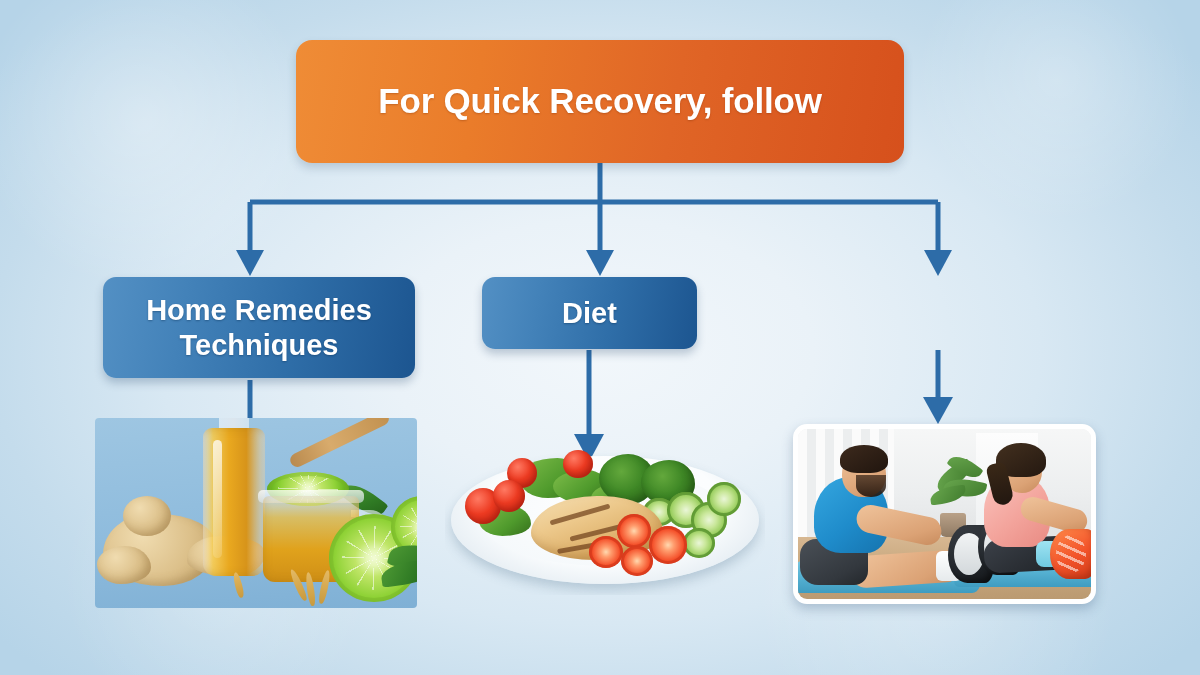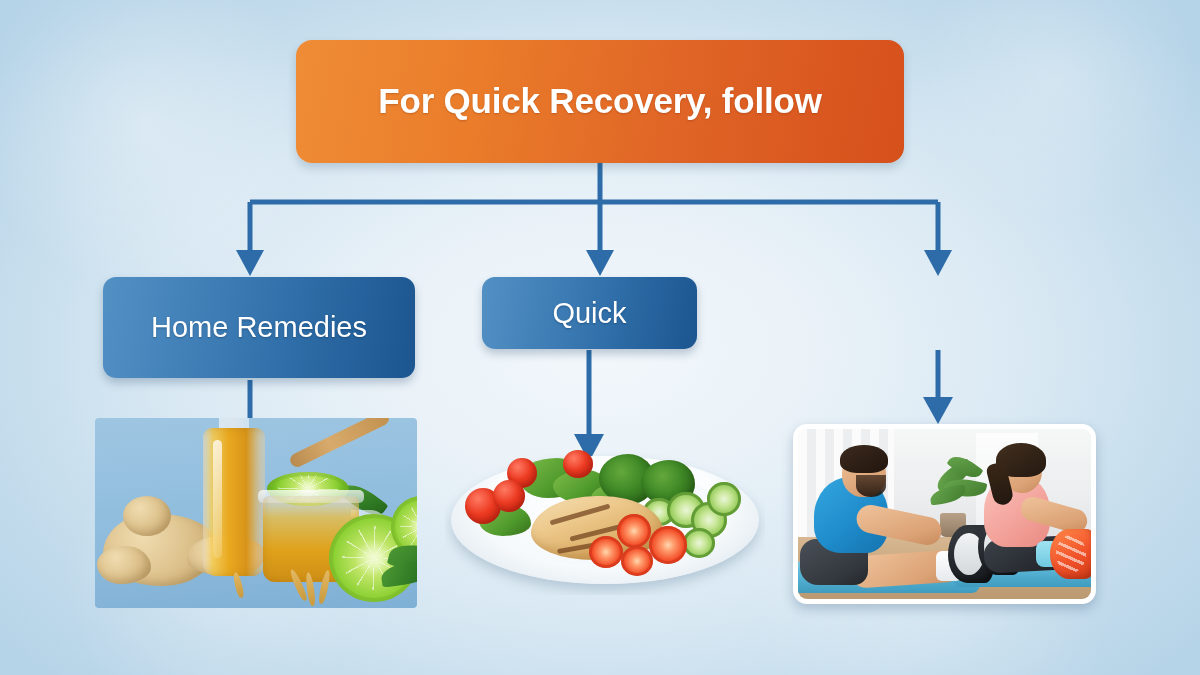--- a/index.html
+++ b/index.html
@@ -64,21 +64,21 @@
     line-height: 1.22;
     letter-spacing: -0.2px;
     text-shadow: 0 1px 2px rgba(120,45,10,.35);
   }
 
   .lvl2 {
     border-radius: 13px;
     background: linear-gradient(100deg, #5390c4 0%, #4382b9 26%, #2f6ea8 60%, #1c5590 100%);
     box-shadow: 0 5px 9px rgba(30,65,105,.26);
     font-size: 29px;
-    font-weight: normal;
+    font-weight: bold;
     line-height: 1.18;
     text-shadow: 0 1px 2px rgba(10,45,80,.40);
     padding: 4px 14px;
   }
   #node-home    { left: 103px; top: 277px; width: 312px; height: 101px; }
   #node-diet    { left: 482px; top: 277px; width: 215px; height: 72px; }
   #node-exercise{ left: 808px; top: 277px; width: 263px; height: 72px; }
 
   
   #connectors { position: absolute; inset: 0; pointer-events: none; }
@@ -474,25 +474,26 @@
 
   <div class="node" id="title-box">
     <div>
       <div>For Quick Recovery, follow</div>
     </div>
   </div>
 
   <div class="node lvl2" id="node-home">
     <div>
       <div>Home Remedies</div>
+      <div>Techniques</div>
     </div>
   </div>
 
   <div class="node lvl2" id="node-diet">
-    <div>Quick</div>
+    <div>Diet</div>
   </div>
 
 
   <div class="photo" id="photo-home">
     <div class="surface"></div>
 
     <div class="ginger" id="ginger-main"></div>
     <div class="ginger" id="ginger-knob1"></div>
     <div class="ginger" id="ginger-knob2"></div>
     <div class="ginger" id="ginger-knob3"></div>

